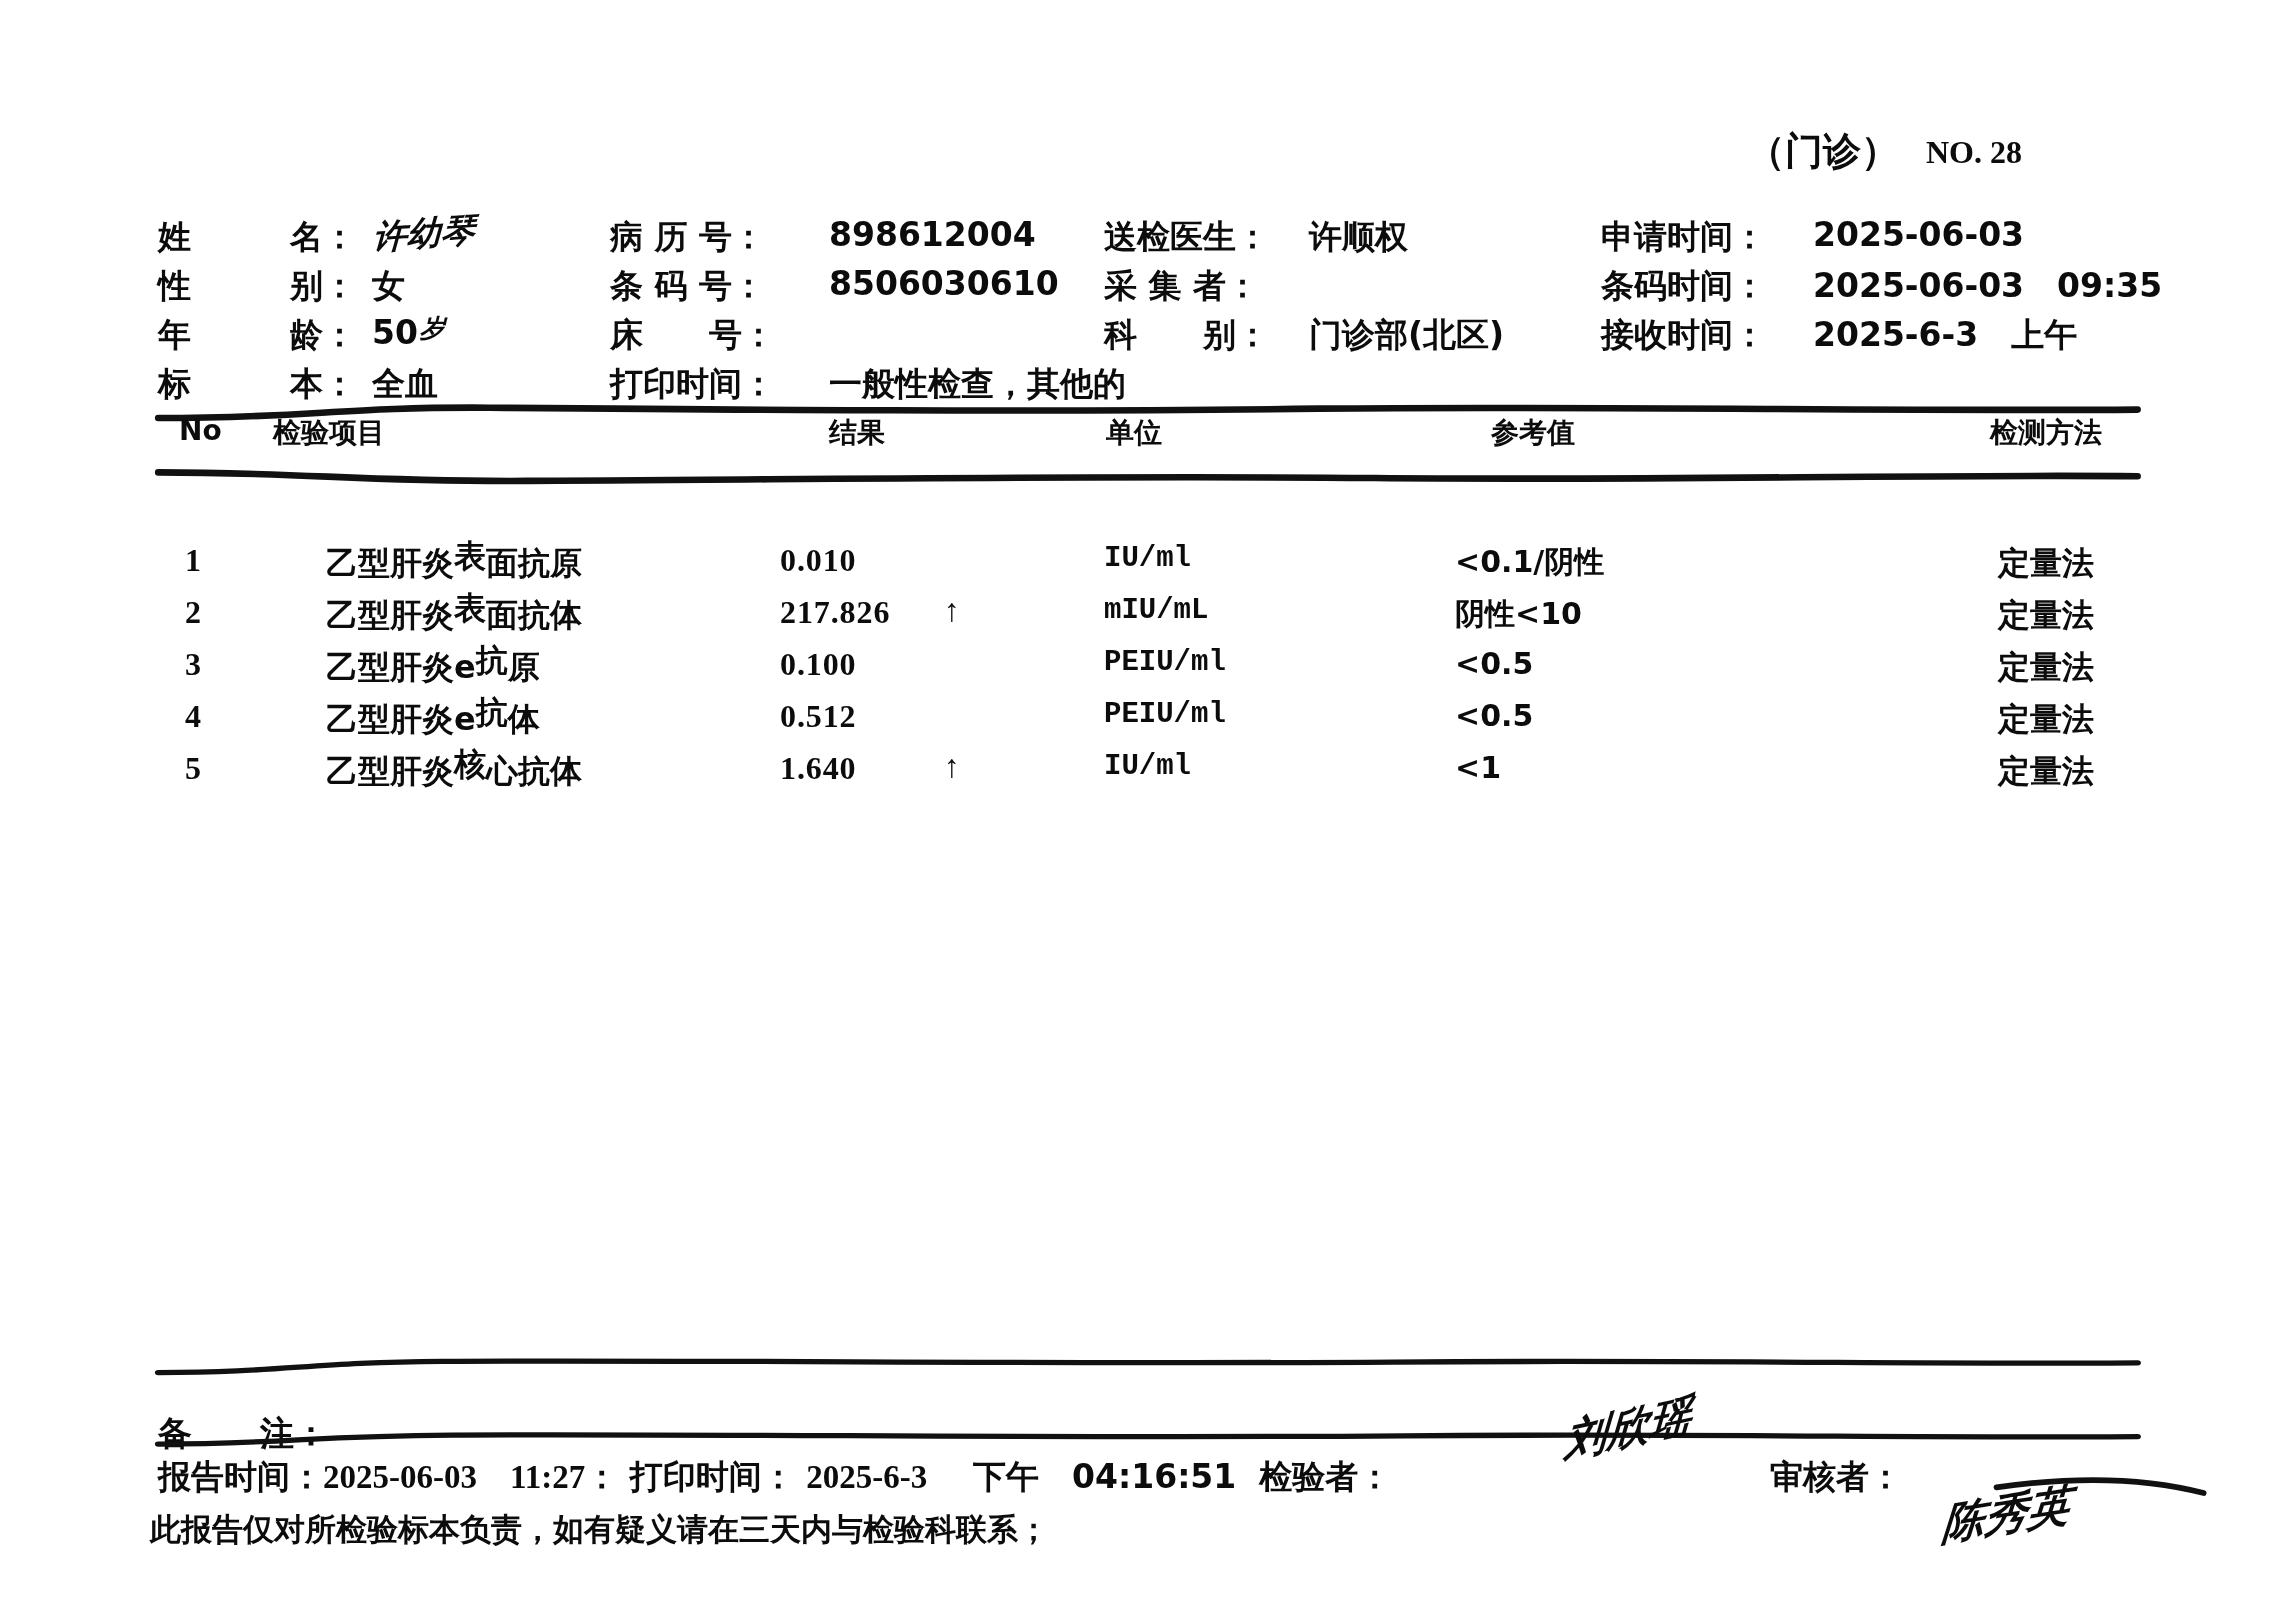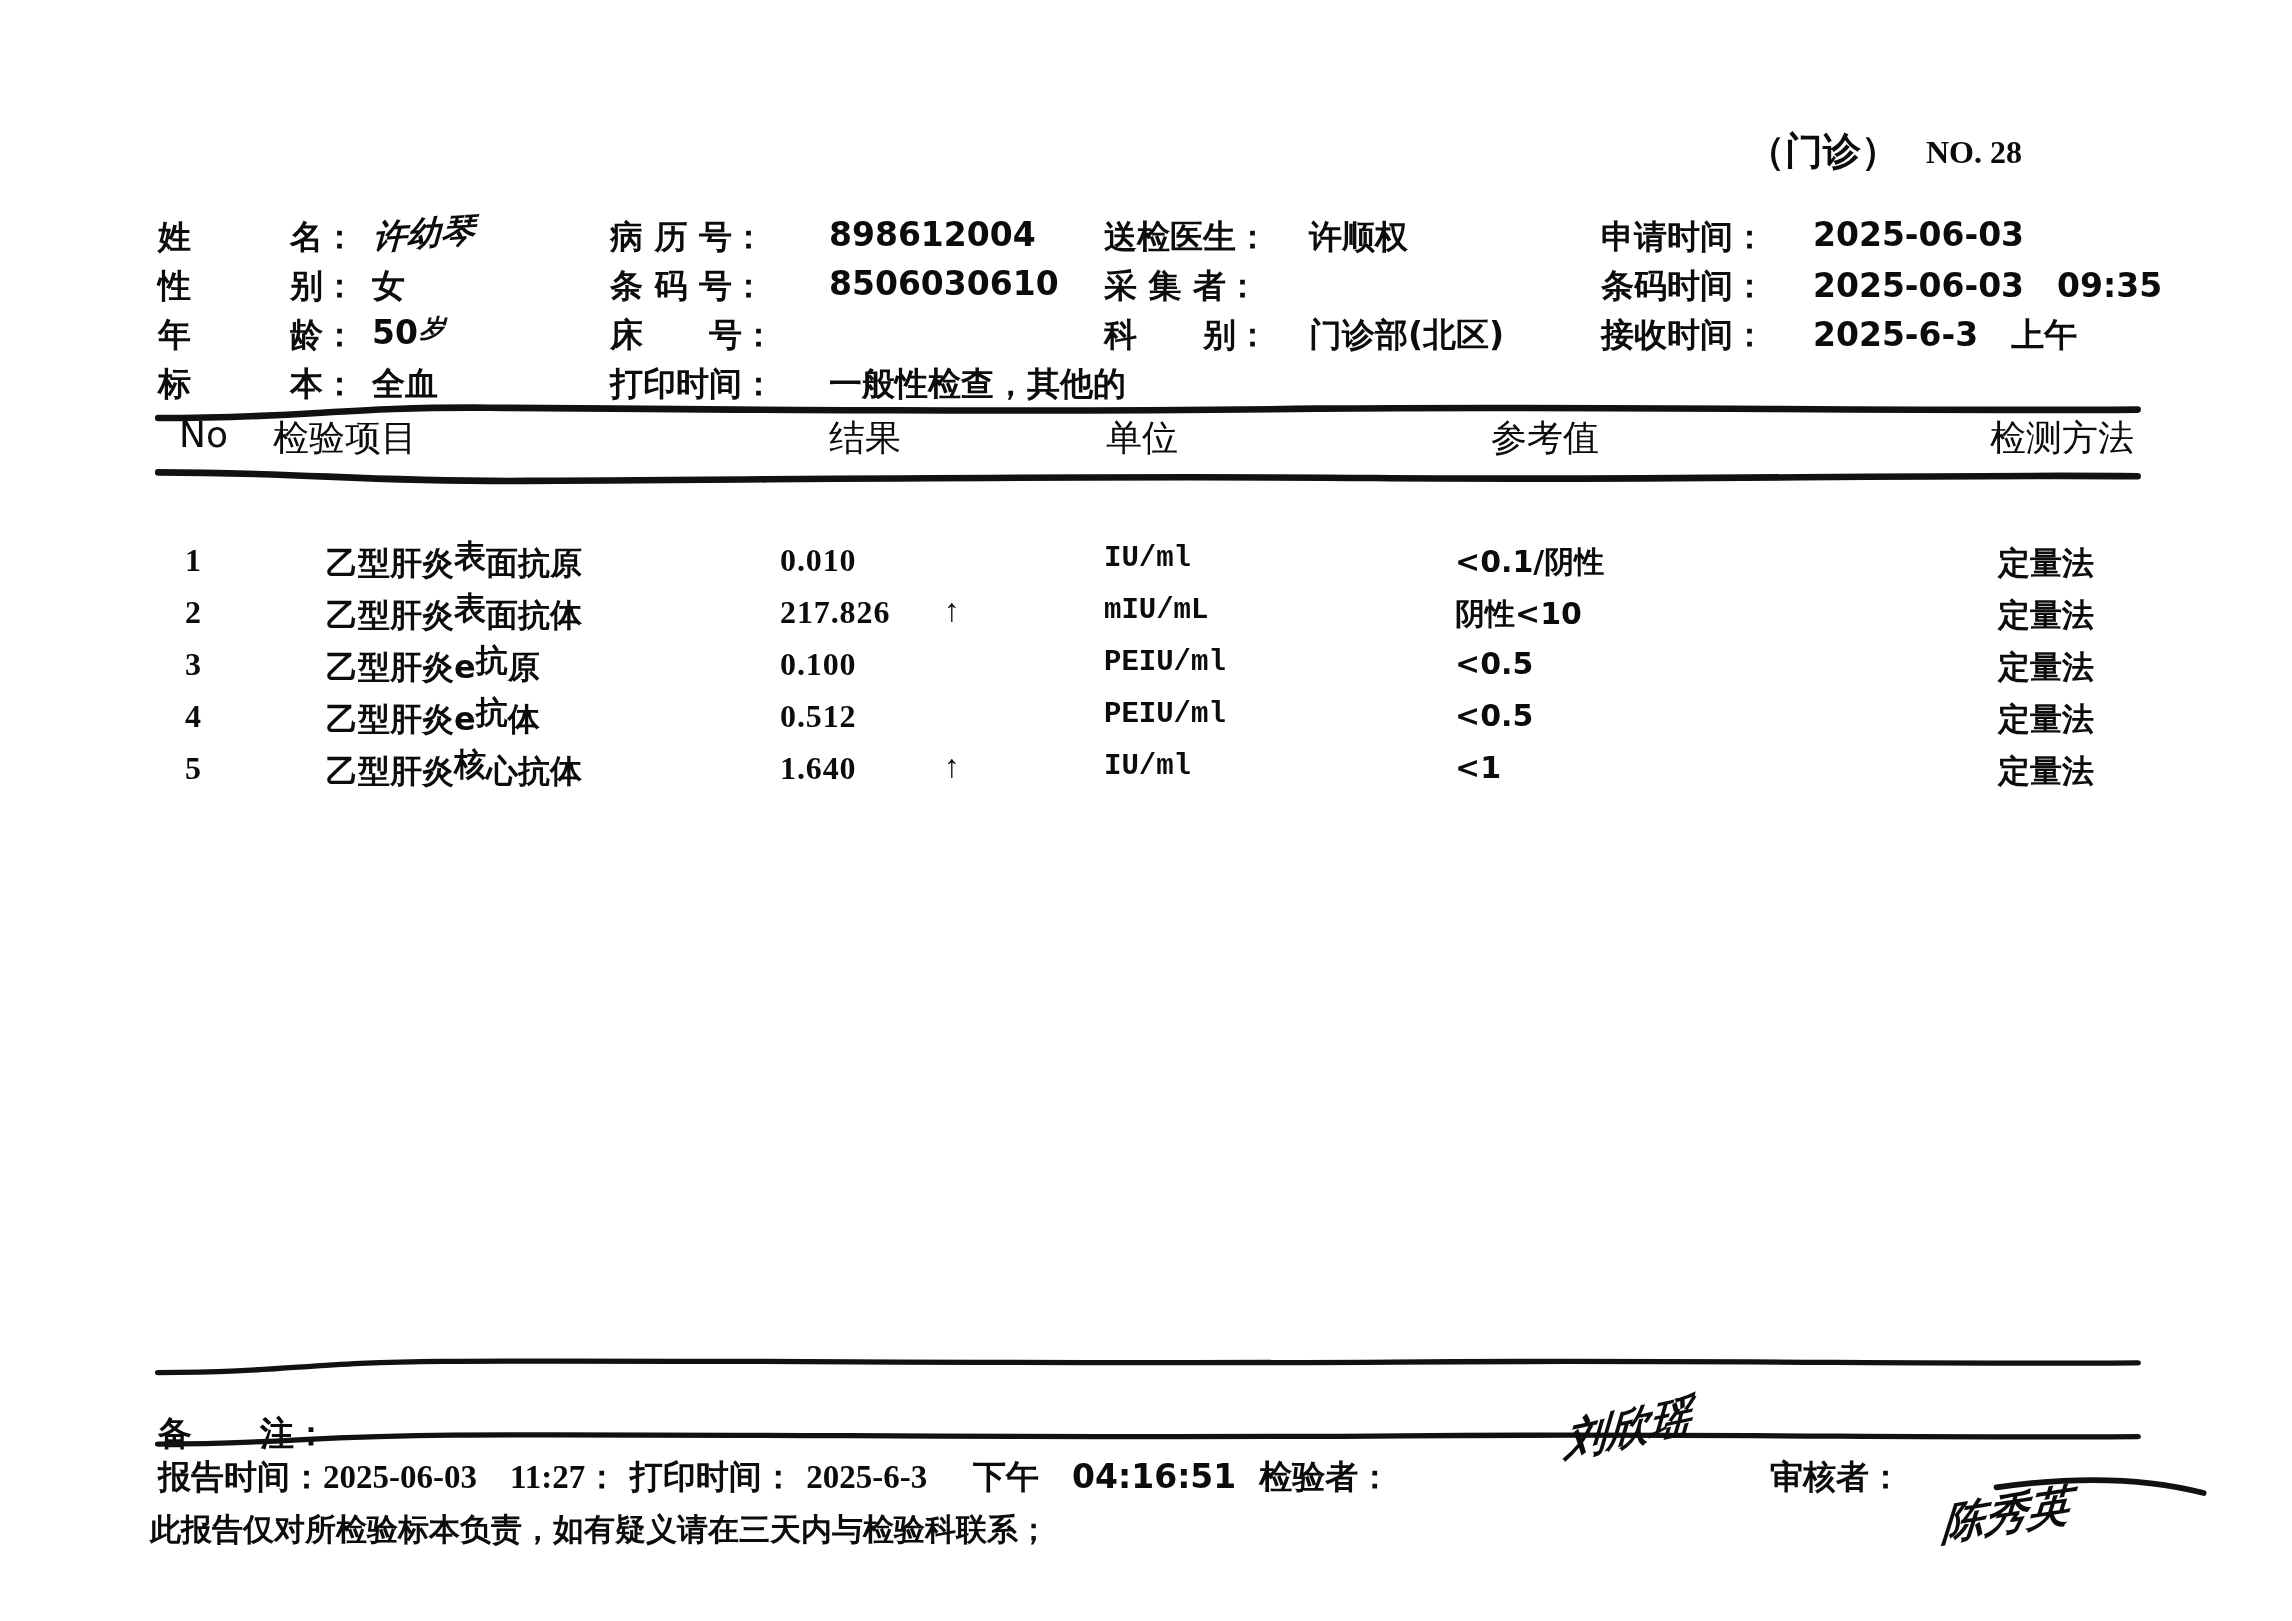--- a/index.html
+++ b/index.html
@@ -125,22 +125,22 @@
     left: 0;
     top: 414px;
     width: 2293px;
   }
   .thead {
     position: relative;
     height: 55px;
   }
   .th {
     position: absolute;
-    font-size: 36px;
-    font-weight: normal;
+    font-size: 28px;
+    font-weight: bold;
     white-space: nowrap;
     font-family: "DejaVu Sans", "Liberation Sans", sans-serif;
   }
   .row {
     position: relative;
     height: 52px;
   }
   .cell {
     position: absolute;
     white-space: nowrap;

